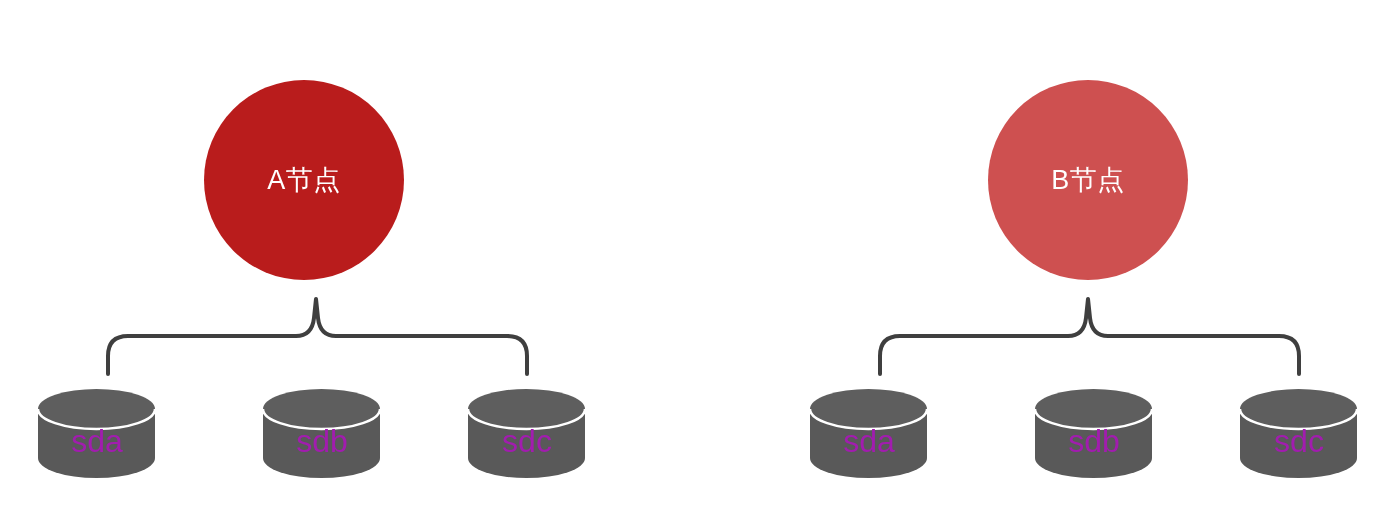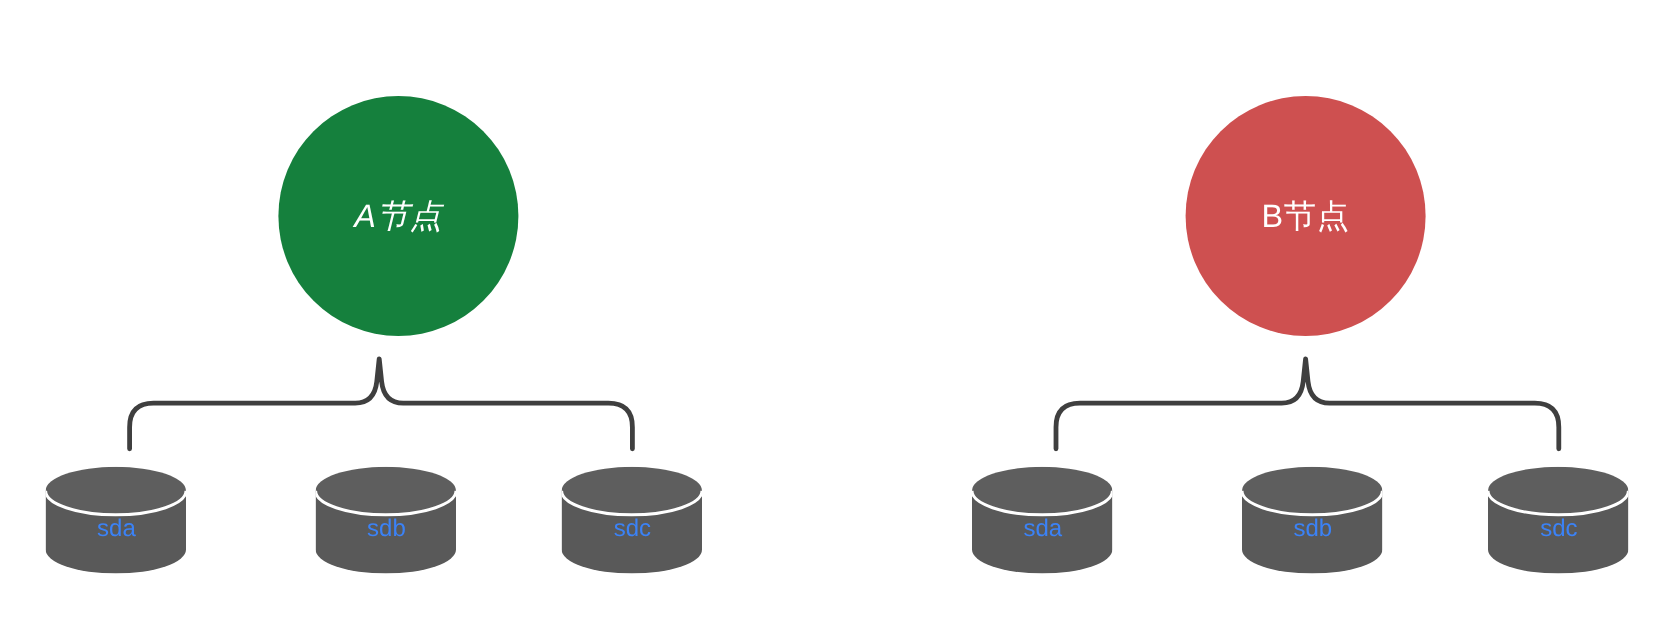--- a/index.html
+++ b/index.html
@@ -62,35 +62,35 @@
     position: absolute;
     left: 0;
     top: 0;
     width: 118px;
     height: 89px;
     display: flex;
     align-items: center;
     justify-content: center;
     padding-top: 14px;
     box-sizing: border-box;
-    color: #3b82f6;
-    font-size: 20px;
+    color: #a21caf;
+    font-size: 32px;
     line-height: 1;
     white-space: nowrap;
     user-select: none;
   }
 </style>
 </head>
 <body>
 
 <div id="diagram-root">
 
   <div class="cluster">
 
-    <div class="node-circle" style="left:232px; top:80px; width:200px; height:200px; background:#15803d;font-style:italic;">
+    <div class="node-circle" style="left:204px; top:80px; width:200px; height:200px; background:#b91c1c;">
       <span class="node-circle-label">A节点</span>
     </div>
 
     <div class="brace-wrap" style="left:0px; top:0px; width:1380px; height:528px;">
       <svg width="1380" height="528" viewBox="0 0 1380 528">
         <path d="M 108 374
                  L 108 356
                  Q 108 336 128 336
                  L 296 336
                  Q 312 336 314 318

